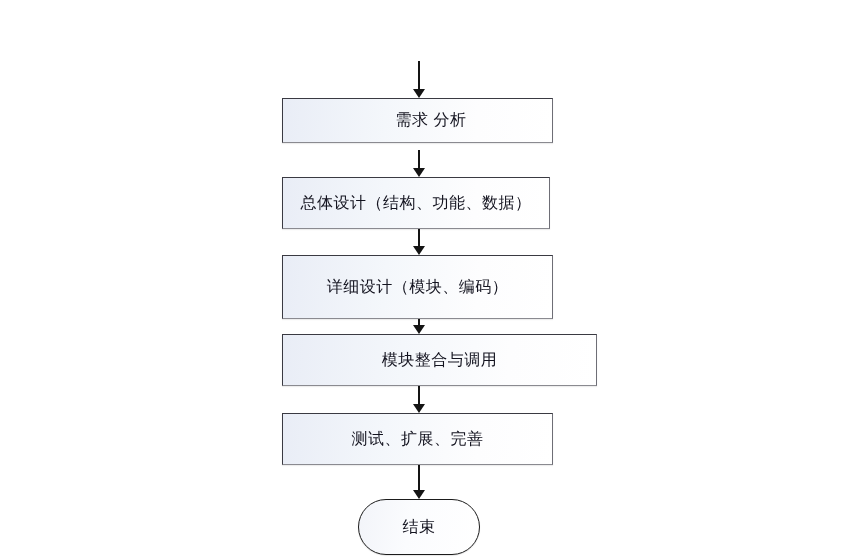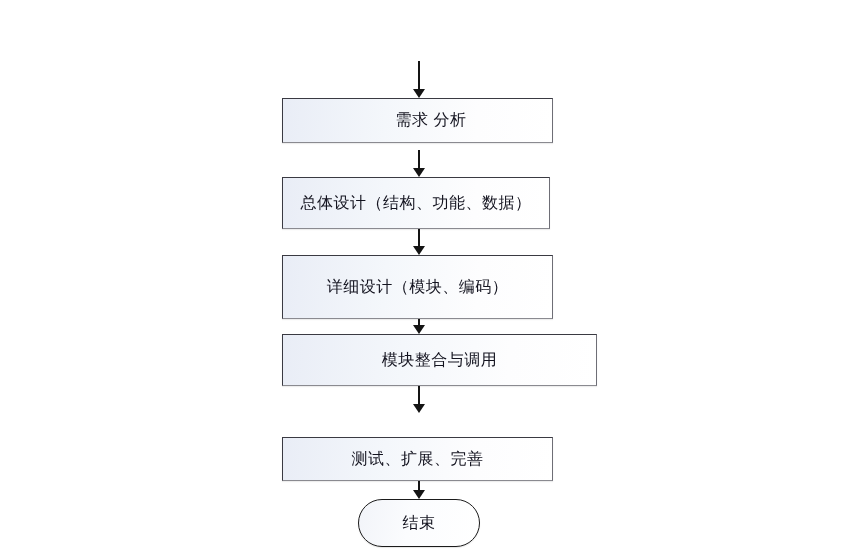--- a/index.html
+++ b/index.html
@@ -107,19 +107,19 @@
     </div>
     <div class="node process" style="left: 282px; top: 177px; width: 268px; height: 52px;">
       <span>总体设计（结构、功能、数据）</span>
     </div>
     <div class="node process" style="left: 282px; top: 255px; width: 271px; height: 64px;">
       <span>详细设计（模块、编码）</span>
     </div>
     <div class="node process" style="left: 282px; top: 334px; width: 315px; height: 52px;">
       <span>模块整合与调用</span>
     </div>
-    <div class="node process" style="left: 282px; top: 413px; width: 271px; height: 44px; margin-top: 24px;">
+    <div class="node process" style="left: 282px; top: 413px; width: 271px; height: 52px;">
       <span>测试、扩展、完善</span>
     </div>
-    <div class="node terminator" style="left: 358px; top: 499px; width: 122px; height: 48px; text-align: right;">
+    <div class="node terminator" style="left: 358px; top: 499px; width: 122px; height: 56px; text-align: right;">
       <span>结束</span>
     </div>
   </div>
 
 </body></html>

